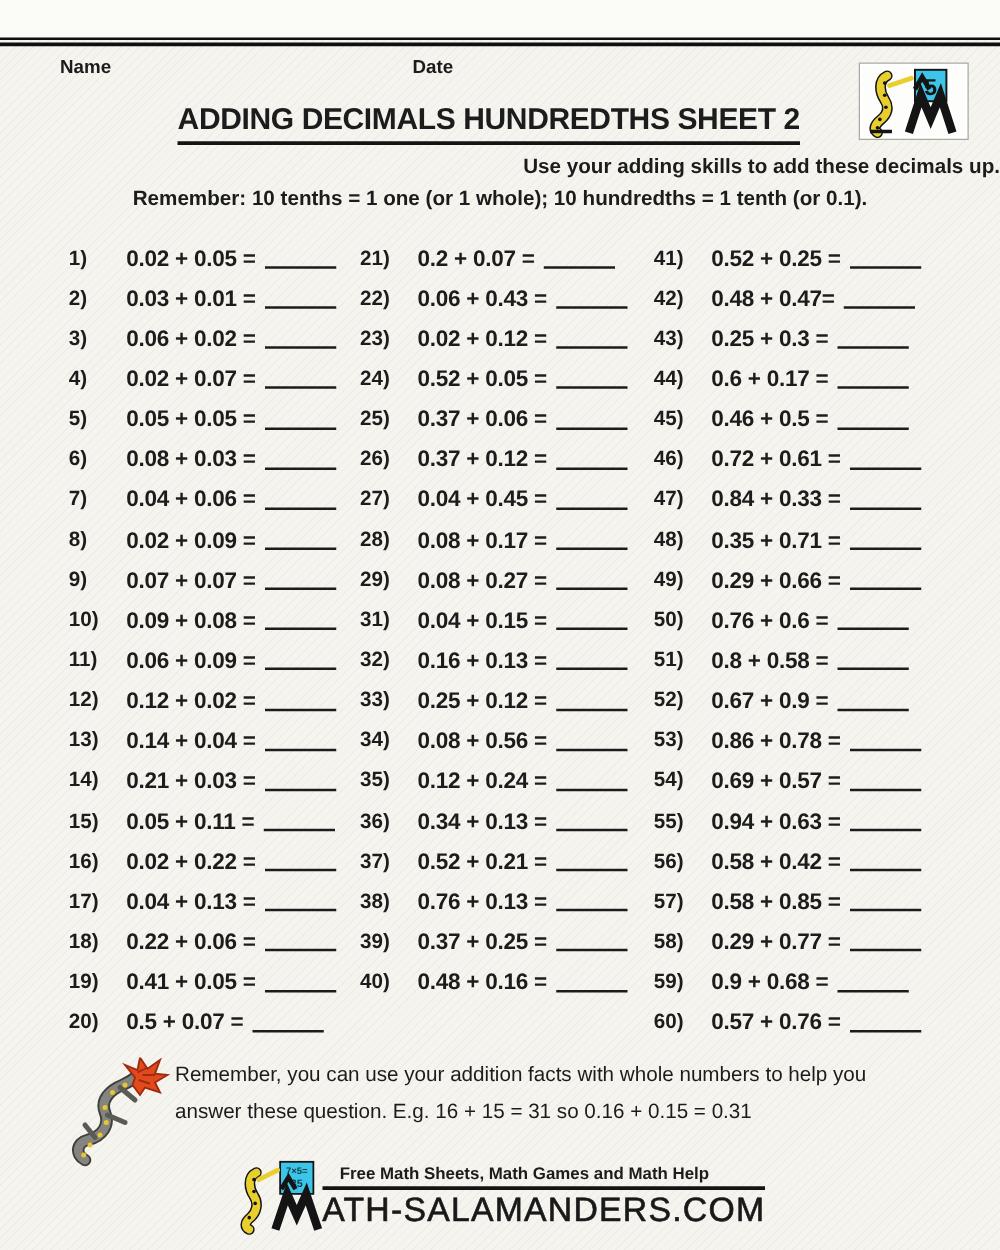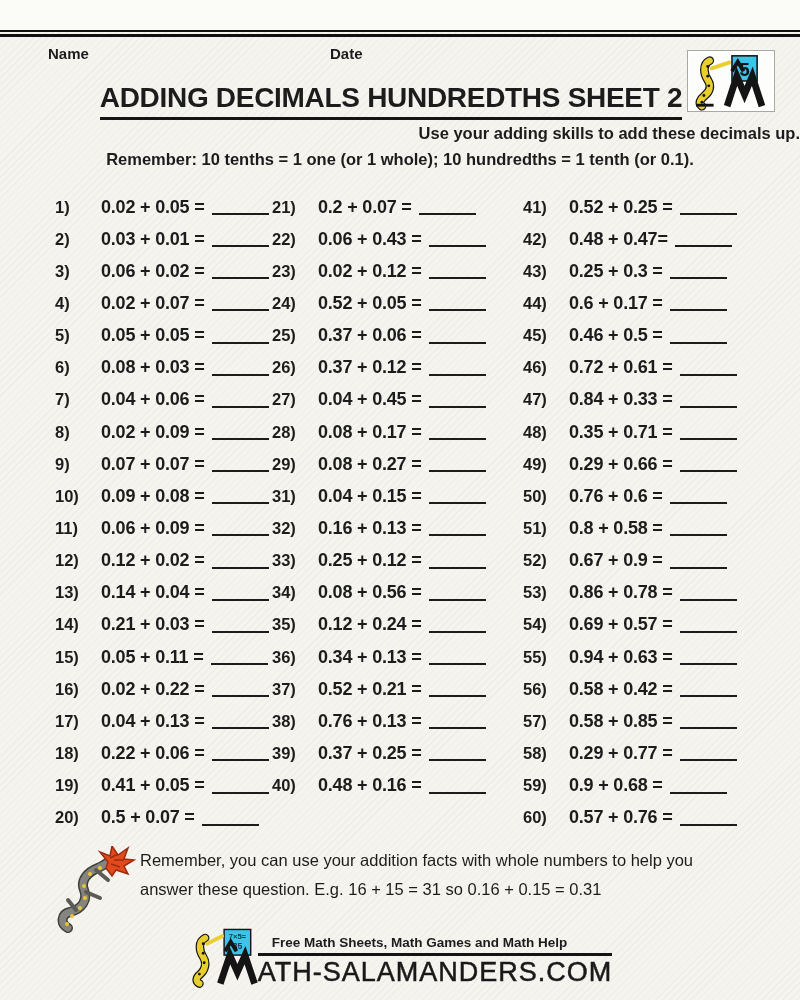--- a/index.html
+++ b/index.html
@@ -29,49 +29,49 @@
 
   .logo-box{
     position:absolute; top:50px; left:687px; width:88px; height:62px;
     background:#fdfdfb; border:1px solid #a9a9a2;
     box-shadow:inset 0 0 0 2px #fff;
   }
   .logo-box svg{ display:block; width:100%; height:100%; }
 
   .title-wrap{ position:absolute; top:82px; left:0; width:782px; text-align:center; }
   .sheet-title{
-    display:inline-block; font-size:28px; font-weight:bold; letter-spacing:-0.3px;
+    display:inline-block; font-size:24px; font-weight:bold; letter-spacing:-0.3px;
     border-bottom:3px solid #141414; padding-bottom:3px; white-space:nowrap;
   }
   .instr{ position:absolute; left:0; width:800px; text-align:center; font-size:16.5px; font-weight:bold; }
   .instr1{ top:124px;text-align:right; }
   .instr2{ top:150px; }
 
   .pcol{ position:absolute; top:191px; display:flex; flex-direction:column; }
   .pcol-1{ left:55px;  width:218px; }
-  .pcol-2{ left:272px; width:218px; }
+  .pcol-2{ left:288px; width:218px; }
   .pcol-3{ left:523px; width:215px; }
   .prow{ display:flex; align-items:center; height:32.15px; }
   .pnum{ width:46px; flex:0 0 46px; font-size:16.5px; font-weight:bold; }
   .pexpr{ font-size:18px; font-weight:bold; letter-spacing:-0.2px; white-space:pre; }
   .pblank{
     width:57px; flex:0 0 57px; margin-left:7px; height:0;
     border-bottom:2px solid #1c1c1c; transform:translateY(7px);
   }
 
   .reminder-icon{ position:absolute; left:56px; top:846px; width:80px; height:88px; }
   .reminder-icon svg{ width:100%; height:100%; display:block; }
   .reminder-text{
     position:absolute; left:140px; top:846px; width:615px;
     font-size:16.5px; font-weight:normal; line-height:29px;
   }
 
   .footer{
     position:absolute; top:926px; left:0; width:800px;
-    display:flex; justify-content:center; align-items:flex-end;
+    display:flex; justify-content:center; align-items:center;
   }
   .footer-logo{ width:76px; height:62px; flex:0 0 76px; margin-right:-6px; }
   .footer-logo svg{ width:100%; height:100%; display:block; }
   .footer-textcol{ display:flex; flex-direction:column; }
   .footer-tagline{
     font-size:13.5px; font-weight:bold; padding:0 10px 3px 14px;
     border-bottom:3px solid #141414;
   }
   .footer-site{
     font-size:27px; font-weight:normal; letter-spacing:1px; margin-top:1px;

